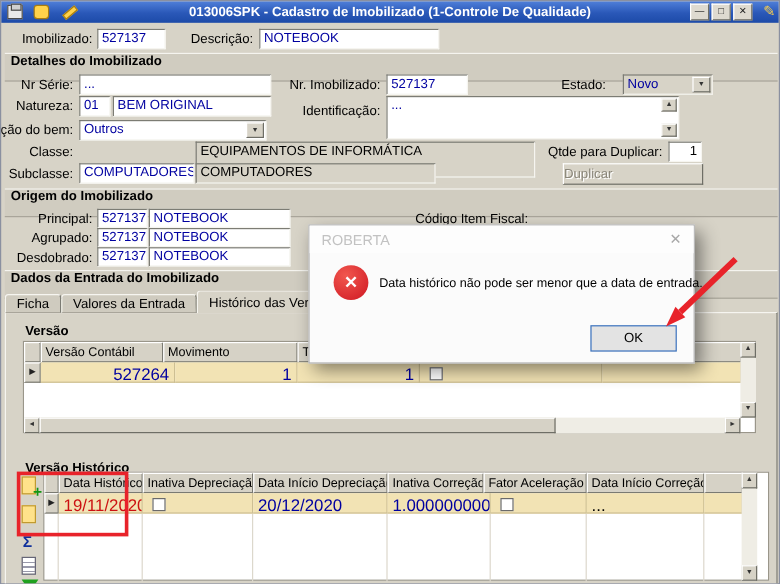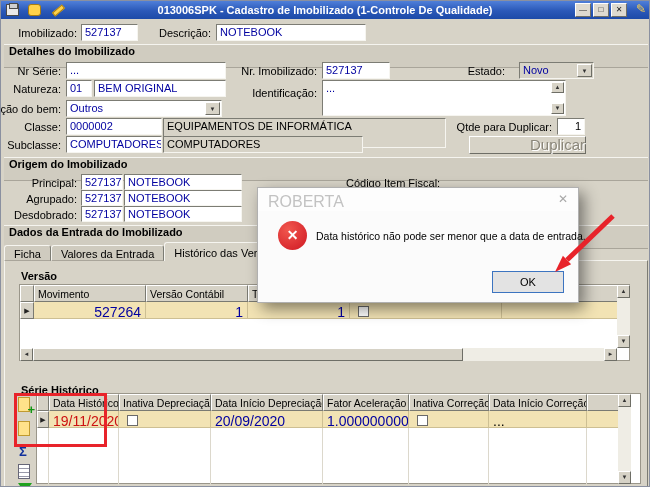--- a/index.html
+++ b/index.html
@@ -42,22 +42,22 @@
     background:#d0ccc0; border-top:1px solid #f5f4ef; border-bottom:1px solid #a9a59a;
   }
   .combo-arrow {
     position:absolute; right:1px; top:1px; bottom:1px; width:15px; background:#d7d3c7;
     border:1px solid; border-color:#fff #6e6e66 #6e6e66 #fff;
     font-size:6px; color:#333; text-align:center; line-height:13px;
   }
   .spin { position:absolute; right:1px; width:13px; height:11px; background:#d7d3c7;
     border:1px solid; border-color:#fff #6e6e66 #6e6e66 #fff; font-size:6px; color:#333; text-align:center; line-height:9px; }
   .btn3d {
-    position:absolute; background:#d7d3c7; text-align:right;
-    border:1px solid; border-color:#fff #6e6e66 #6e6e66 #fff; font-size:15px;
+    position:absolute; background:#d7d3c7; text-align:left;
+    border:1px solid; border-color:#fff #6e6e66 #6e6e66 #fff; font-size:11px;
   }
   .btn-disabled { color:#8a867a; text-shadow:1px 1px 0 #fff; }
   
   .tabs { position:absolute; left:3px; top:241px; height:19px; display:flex; z-index:2; }
   .tab {
     height:16px; margin-top:3px; padding:1px 9px 0; background:#cfcbbf;
     border:1px solid; border-color:#f6f5f0 #7c7c74 #a9a59a #f6f5f0;
     border-radius:3px 3px 0 0; line-height:14px; cursor:default;
   }
   .tab.active { height:19px; margin-top:0; background:#d7d3c7; border-bottom:none; line-height:18px; z-index:3; }
@@ -90,21 +90,21 @@
   .page { position:absolute; left:2px; top:1px; width:12px; height:15px; background:#ffe28a; border:1px solid #c09a30; }
   .plus { position:absolute; right:-1px; bottom:-2px; color:#129612; font-weight:bold; font-size:13px; line-height:12px; }
   .sigma { color:#10309c; font-weight:bold; font-size:13px; line-height:16px; padding-left:3px; }
   .wpage { position:absolute; left:2px; top:1px; width:12px; height:15px; border:1px solid #667;
     background:linear-gradient(#fff 0 3px,#99a 3px 4px,#fff 4px 7px,#99a 7px 8px,#fff 8px 11px,#99a 11px 12px,#fff 12px); }
   .gtri { position:absolute; left:2px; top:3px; width:0; height:0; border-left:7px solid transparent; border-right:7px solid transparent; border-top:10px solid #1fa11f; }
   
   .dialog { position:absolute; left:256px; top:186px; width:322px; height:116px; background:#fbfbfb;
     border:1px solid #b0b0b0; box-shadow:5px 6px 14px rgba(0,0,0,.45); z-index:30; }
   .dlg-title { position:relative; height:23px; background:#fdfdfd; }
-  .dlg-title-text { position:absolute; left:10px; top:5px; color:#c2c2c2; font-size:16px; }
+  .dlg-title-text { position:absolute; left:10px; top:5px; color:#c2c2c2; font-size:12px; }
   .dlg-close { position:absolute; right:10px; top:4px; color:#a8a8a8; font-size:12px; cursor:default; }
   .err-icon { position:absolute; left:20px; top:33px; width:29px; height:29px; border-radius:50%;
     background:radial-gradient(circle at 35% 30%, #f1574e, #cf1722); color:#fff; font-weight:bold;
     font-size:14px; text-align:center; line-height:28px; }
   .dlg-msg { position:absolute; left:58px; top:42px; font-size:10.5px; color:#000; white-space:nowrap; }
   .ok-btn { position:absolute; right:14px; bottom:9px; width:72px; height:22px; background:#e3e3e3;
     border:1px solid #3c74c0; font-family:"Liberation Sans",sans-serif; font-size:11px; cursor:default; }
   
   .anno-rect { position:absolute; left:13px; top:392px; width:93px; height:54px; border:3px solid #e8232a; z-index:65; pointer-events:none; }
   .anno-arrow { position:absolute; left:530px; top:205px; width:90px; height:85px; z-index:70; overflow:visible; pointer-events:none; }
@@ -155,21 +155,20 @@
     <span class="spin" style="bottom:1px">▼</span>
   </div>
 
   <span class="lbl" style="right:588px;top:102px">Utilização do bem:</span>
   <div class="fld" style="left:65px;top:99px;width:156px;height:17px">
     <span>Outros</span>
     <span class="combo-arrow">▼</span>
   </div>
 
   <span class="lbl" style="right:588px;top:120px">Classe:</span>
-  <div class="fld" style="left:65px;top:117px;width:96px;height:17px">0000002</div>
   <div class="fld fld-ro" style="left:162px;top:117px;width:283px;height:30px">EQUIPAMENTOS DE INFORMÁTICA</div>
   <span class="lbl" style="right:97px;top:120px">Qtde para Duplicar:</span>
   <div class="fld num" style="left:556px;top:117px;width:28px;height:17px;color:#000">1</div>
 
   <span class="lbl" style="right:588px;top:138px">Subclasse:</span>
   <div class="fld" style="left:65px;top:135px;width:96px;height:17px">COMPUTADORES</div>
   <div class="fld fld-ro" style="left:162px;top:135px;width:200px;height:17px">COMPUTADORES</div>
   <div class="btn3d btn-disabled" style="left:468px;top:135px;width:117px;height:18px;line-height:16px">Duplicar</div>
 
   <div class="hdr" style="left:3px;top:156px;width:644px">Origem do Imobilizado</div>
@@ -194,22 +193,22 @@
     <div class="tab">Valores da Entrada</div>
     <div class="tab active">Histórico das Versões</div>
   </div>
   <div class="tab-panel"></div>
 
   <span class="sec-title" style="left:20px;top:269px">Versão</span>
 
   <div class="grid" style="left:18px;top:283px;width:611px;height:77px">
     <div class="grow">
       <div class="ghc" style="width:14px"></div>
+      <div class="ghc" style="width:102px">Versão Contábil</div>
       <div class="ghc" style="width:112px">Movimento</div>
-      <div class="ghc" style="width:102px">Versão Contábil</div>
       <div class="ghc" style="width:102px">Tipo Movimento</div>
       <div class="ghc" style="width:152px">Depreciação Diferenciada</div>
       <div class="ghc" style="width:116px"></div>
     </div>
     <div class="grow rowdata">
       <div class="gind" style="width:14px;height:17px">▶</div>
       <div class="gc num" style="width:112px;color:#0000a0">527264</div>
       <div class="gc num" style="width:102px;color:#0000a0">1</div>
       <div class="gc num" style="width:102px;color:#0000a0">1</div>
       <div class="gc" style="width:152px">
@@ -223,21 +222,21 @@
       <span class="sbtn" style="left:0;bottom:0;width:13px;height:13px">▼</span>
     </div>
 
     <div class="sbtrack" style="left:0;top:63px;width:597px;height:13px">
       <span class="sbtn" style="left:0;top:0;width:13px;height:13px">◄</span>
       <span class="sthumb" style="left:13px;top:0;width:430px;height:13px"></span>
       <span class="sbtn" style="right:0;top:0;width:13px;height:13px">►</span>
     </div>
   </div>
 
-  <span class="sec-title" style="left:20px;top:383px">Série Histórico</span>
+  <span class="sec-title" style="left:20px;top:383px">Versão Histórico</span>
 
   <div class="ticon" style="top:395px">
       <span class="page"></span>
       <span class="plus">+</span>
     </div>
   <div class="ticon" style="top:419px">
       <span class="page"></span>
     </div>
   <div class="ticon" style="top:443px"><span class="sigma">Σ</span></div>
   <div class="ticon" style="top:462px">
@@ -246,32 +245,32 @@
   <div class="ticon" style="top:479px">
       <span class="gtri"></span>
     </div>
 
   <div class="grid" style="left:35px;top:392px;width:605px;height:91px">
     <div class="grow">
       <div class="ghc" style="width:12px"></div>
       <div class="ghc" style="width:70px">Data Histórico</div>
       <div class="ghc" style="width:92px">Inativa Depreciação</div>
       <div class="ghc" style="width:112px">Data Início Depreciação</div>
+      <div class="ghc" style="width:80px">Inativa Correção</div>
       <div class="ghc" style="width:86px">Fator Aceleração</div>
-      <div class="ghc" style="width:80px">Inativa Correção</div>
       <div class="ghc" style="width:98px">Data Início Correção</div>
       <div class="ghc" style="width:32px"></div>
     </div>
     <div class="grow rowdata">
       <div class="gind" style="width:12px;height:17px">▶</div>
       <div class="gc" style="width:70px;color:#cc1111">19/11/2020</div>
       <div class="gc" style="width:92px">
           <div class="cb"></div>
         </div>
-      <div class="gc" style="width:112px;color:#0000a0">20/09/2020</div>
+      <div class="gc" style="width:112px;color:#0000a0">20/12/2020</div>
       <div class="gc" style="width:86px;color:#0000a0">1.0000000000</div>
       <div class="gc" style="width:80px">
           <div class="cb"></div>
         </div>
       <div class="gc" style="width:98px">...</div>
       <div class="gc" style="width:32px"></div>
     </div>
     <div class="emptycols">
       <div style="width:12px;height:57px"></div>
         <div style="width:70px;height:57px"></div>

